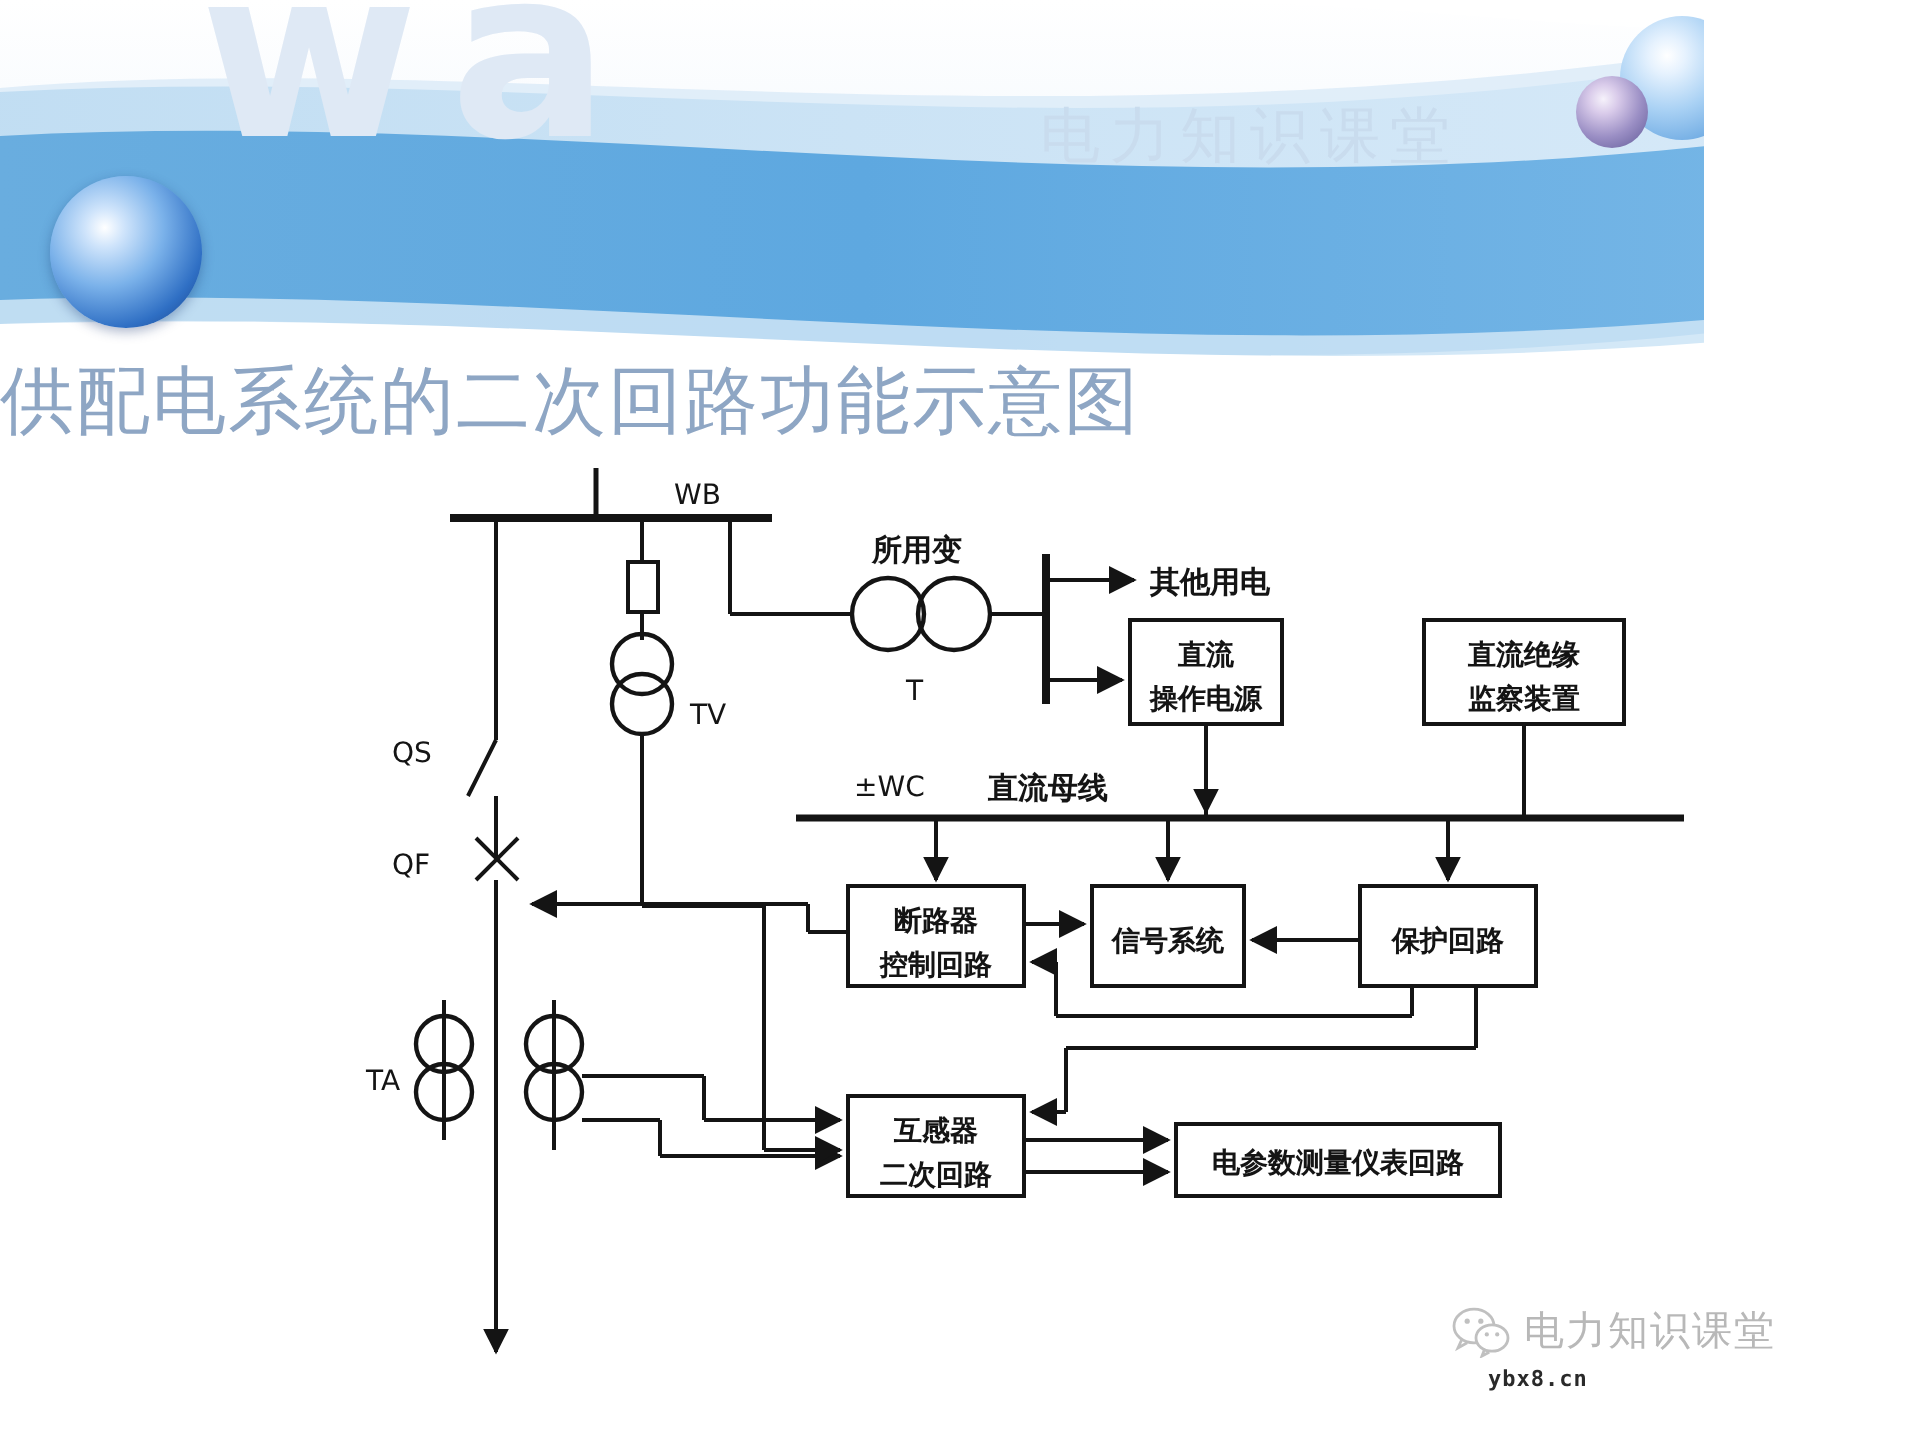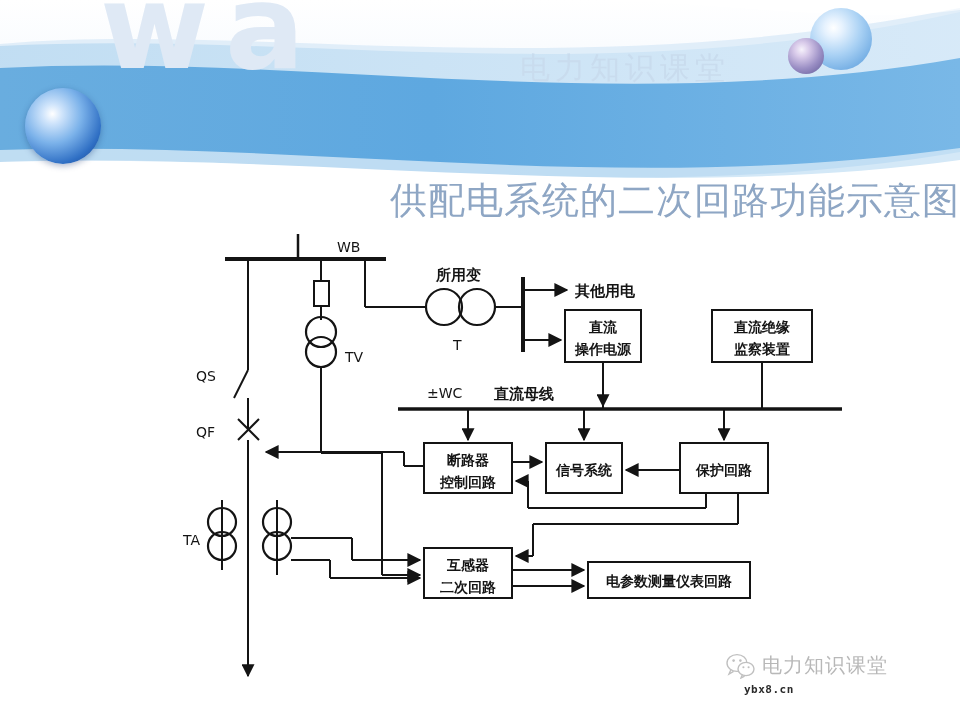--- a/index.html
+++ b/index.html
@@ -13,21 +13,21 @@
     height: 720px;
     overflow: hidden;
     background: #ffffff;
     font-family: "Liberation Sans", "DejaVu Sans", sans-serif;
   }
 
   
   .banner-wrap {
     position: absolute;
     left: 0; top: 0;
-    width: 960px; height: 185px;
+    width: 852px; height: 185px;
     overflow: hidden;
   }
   .banner-ghost {
     position: absolute;
     left: 100px; top: -42px;
     font-size: 118px;
     font-weight: bold;
     letter-spacing: 16px;
     color: #dfe9f5;
     font-family: "DejaVu Sans", sans-serif;
@@ -63,21 +63,21 @@
     width: 36px; height: 36px;
     background:
       radial-gradient(circle at 38% 32%, #f6f2fb 0%, #d9cbea 22%, #9a8ec4 58%, #5d5795 100%);
   }
 
   
   .slide-title {
     position: absolute;
     left: 0; top: 176px;
     width: 960px;
-    text-align: right;
+    text-align: left;
     font-family: "DejaVu Serif", "Liberation Serif", serif;
     font-size: 37px;
     letter-spacing: 1px;
     color: #8ea6c4;
     white-space: nowrap;
   }
 
   
   #diagram {
     position: absolute;

